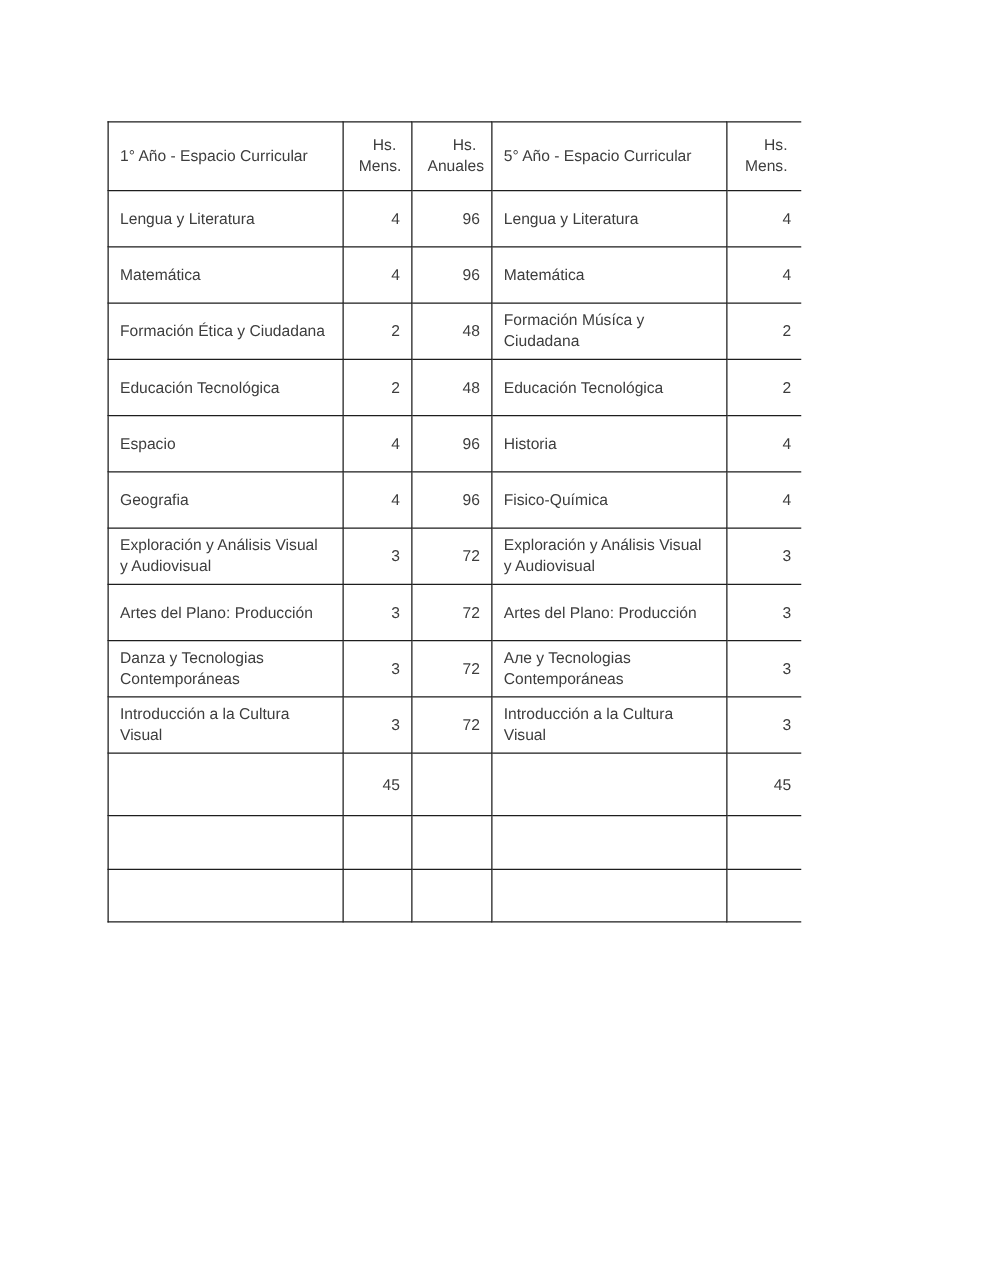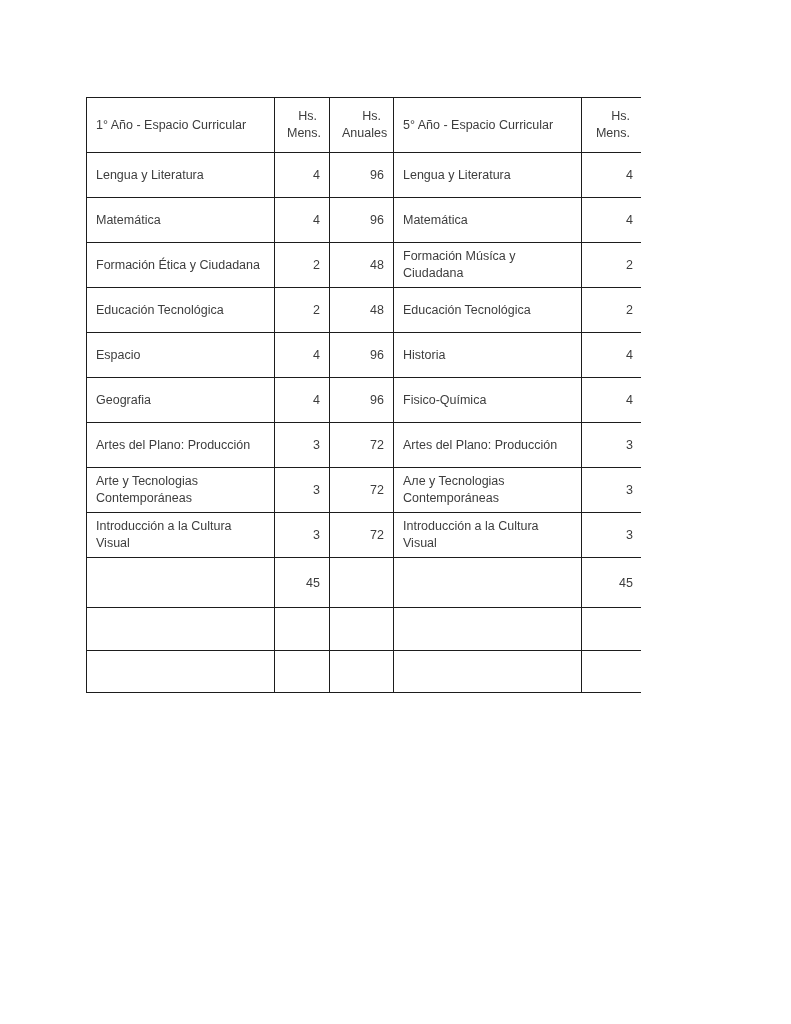--- a/index.html
+++ b/index.html
@@ -122,29 +122,39 @@
       </tr>
       <tr>
         <td class="subject">Geografia</td>
         <td class="num">4</td>
         <td class="num">96</td>
         <td class="subject">Fisico-Química</td>
         <td class="num">4</td>
         <td class="num">96</td>
       </tr>
       <tr>
+        <td class="subject">Exploración y Análisis Visual
+y Audiovisual</td>
+        <td class="num">3</td>
+        <td class="num">72</td>
+        <td class="subject">Exploración y Análisis Visual
+y Audiovisual</td>
+        <td class="num">3</td>
+        <td class="num">72</td>
+      </tr>
+      <tr>
         <td class="subject">Artes del Plano: Producción</td>
         <td class="num">3</td>
         <td class="num">72</td>
         <td class="subject">Artes del Plano: Producción</td>
         <td class="num">3</td>
         <td class="num">72</td>
       </tr>
       <tr>
-        <td class="subject">Arte y Tecnologias
+        <td class="subject">Danza y Tecnologias
 Contemporáneas</td>
         <td class="num">3</td>
         <td class="num">72</td>
         <td class="subject">Aлe y Tecnologias
 Contemporáneas</td>
         <td class="num">3</td>
         <td class="num">72</td>
       </tr>
       <tr>
         <td class="subject">Introducción a la Cultura

